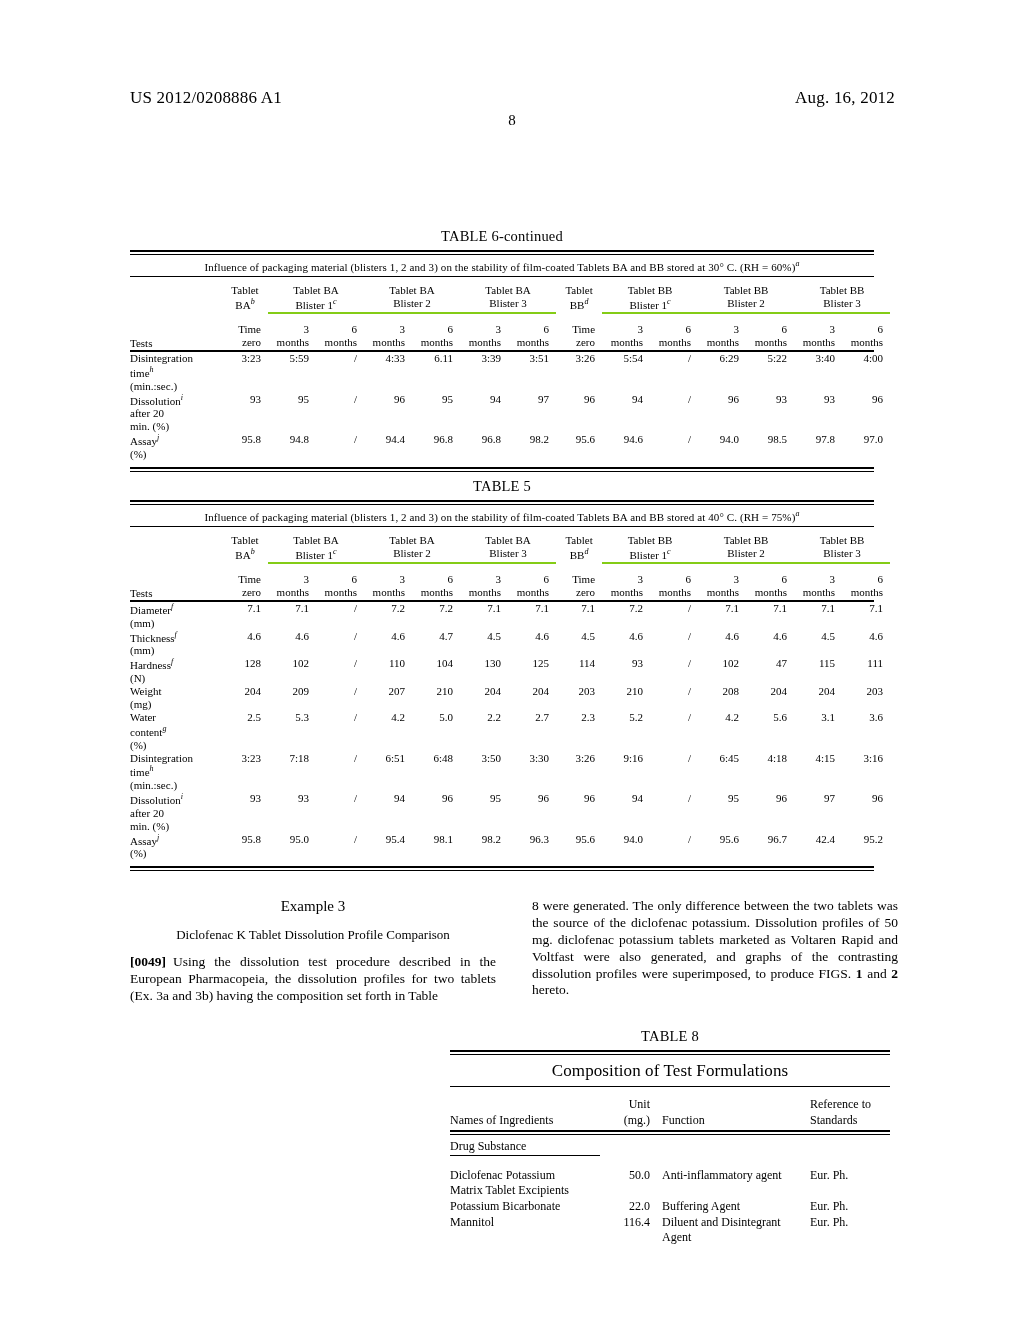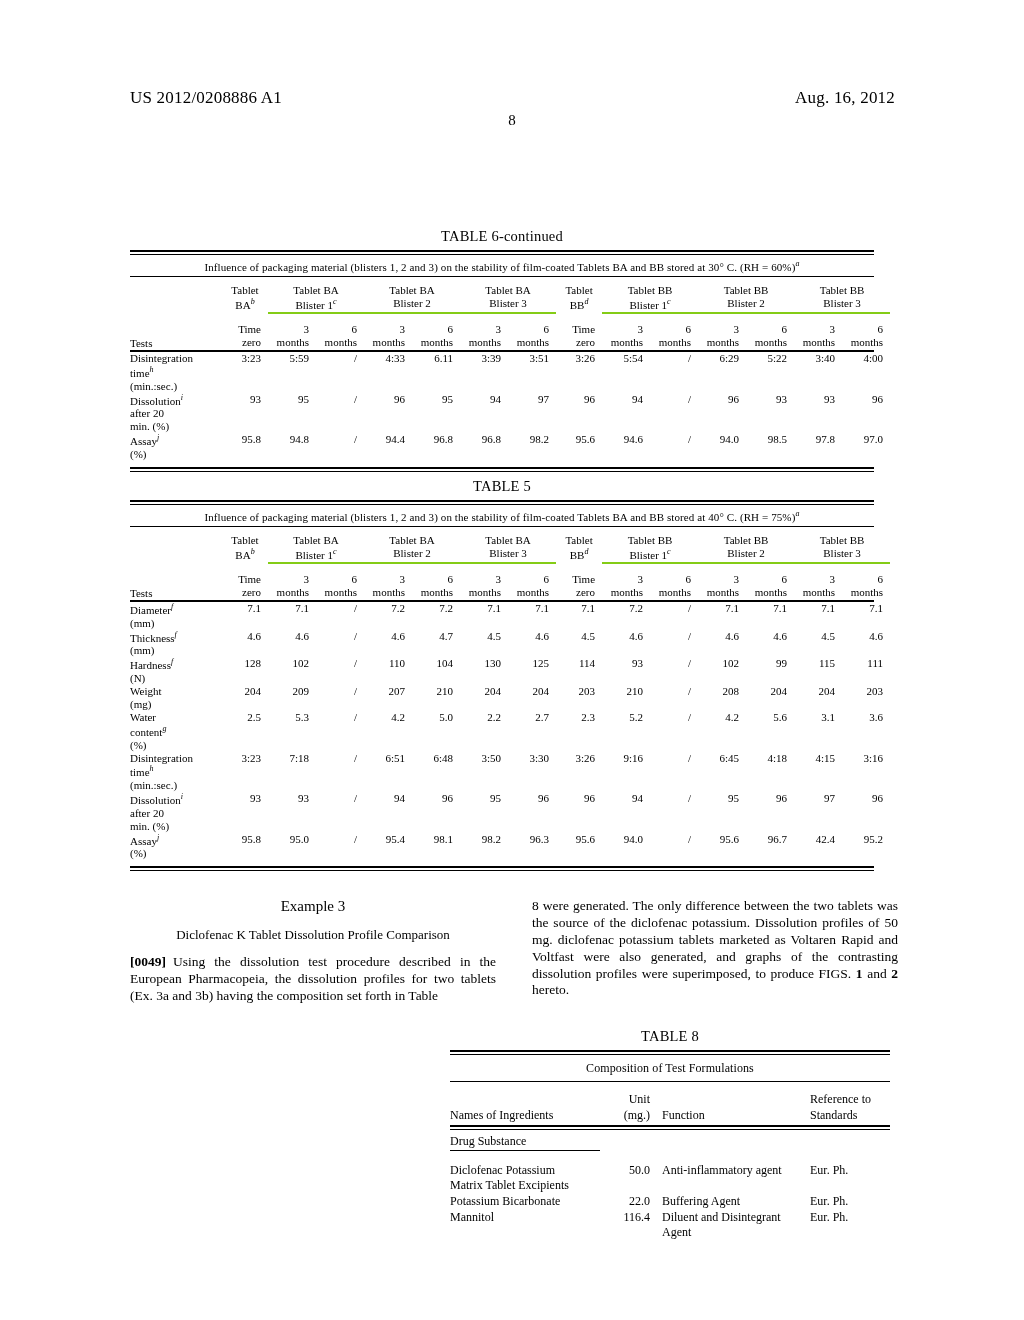--- a/index.html
+++ b/index.html
@@ -573,21 +573,21 @@
             <td class="num">102</td>
             <td class="num">/</td>
             <td class="num">110</td>
             <td class="num">104</td>
             <td class="num">130</td>
             <td class="num">125</td>
             <td class="num">114</td>
             <td class="num">93</td>
             <td class="num">/</td>
             <td class="num">102</td>
-            <td class="num">99</td>
+            <td class="num">47</td>
             <td class="num">115</td>
             <td class="num">111</td>
           </tr>
           <tr>
             <td class="lbl-col">
               <div>Weight</div>
               <div class="cont">(mg)</div>
             </td>
             <td class="num">204</td>
             <td class="num">209</td>
@@ -703,21 +703,21 @@
     <div class="col">
       <div class="para">
         <span>8 were generated. The only difference between the two tablets was the source of the diclofenac potassium. Dissolution profiles of 50 mg. diclofenac potassium tablets marketed as Voltaren Rapid and Voltfast were also generated, and graphs of the contrasting dissolution profiles were superimposed, to produce FIGS. </span><b>1</b><span> and </span><b>2</b><span> hereto.</span>
       </div>
     </div>
   </div>
 
   <div class="t8">
     <div class="table-caption">TABLE 8</div>
     <div class="rule-double"></div>
-    <div class="table-subtitle" style="font-size:12px; padding:6px 0 5px 0;">Composition of Test Formulations</div>
+    <div class="table-subtitle" style="font-size:17px; padding:6px 0 5px 0;">Composition of Test Formulations</div>
     <div class="rule-single"></div>
     <div style="height:10px"></div>
     <table class="t8grid">
       <colgroup>
         <col style="width:150px">
           <col style="width:62px">
         <col style="width:148px">
           <col style="width:80px">
       </colgroup>
       <tbody id="t8-head">

